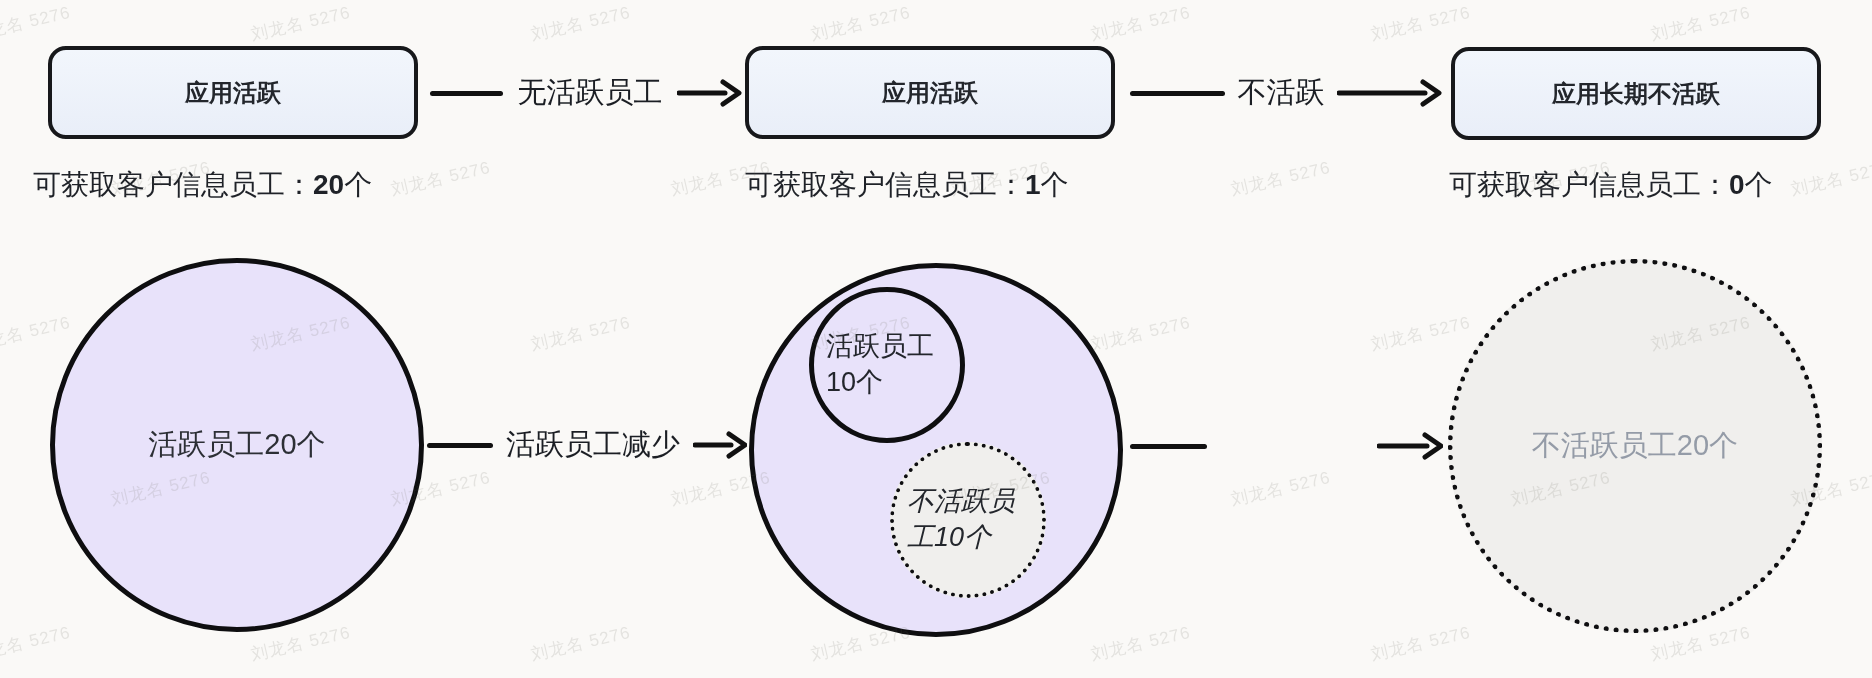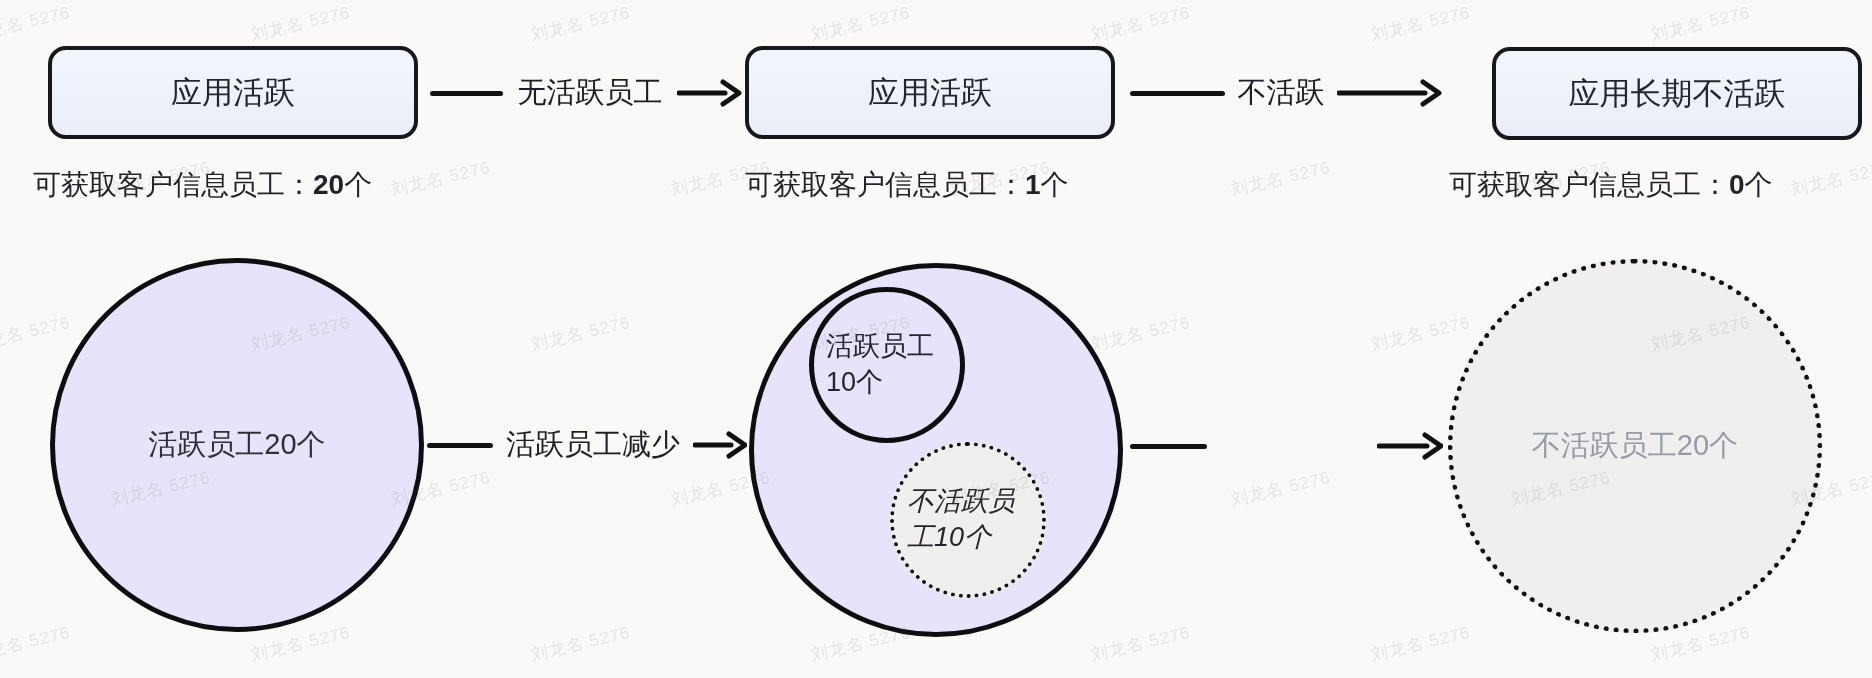--- a/index.html
+++ b/index.html
@@ -16,21 +16,21 @@
     position:absolute;
     width:370px;height:93px;
     box-sizing:border-box;
     border:4px solid var(--box-border,#17181B);
     border-radius:18px;
     background:linear-gradient(180deg,#F2F6FC 0%, var(--box-fill,#E9EEF8) 100%);
     display:flex;align-items:center;justify-content:center;
     z-index:1;
   }
   .stage-box span{
-    font-size:31px;font-weight:400;color:#23262c;white-space:nowrap;
+    font-size:24px;font-weight:700;color:#23262c;white-space:nowrap;
   }
   
   .stage-info{
     position:absolute;top:168px;height:34px;line-height:34px;
     font-size:28px;color:#1f2228;white-space:nowrap;z-index:1;
   }
   .stage-info b{font-weight:700;}
   
   .connector{
     position:absolute;height:40px;
@@ -74,21 +74,21 @@
 <body>
 
 <div class="canvas">
 
   <div class="stage-box" style="left:48px;top:46px;">
     <span>应用活跃</span>
   </div>
   <div class="stage-box" style="left:745px;top:46px;">
     <span>应用活跃</span>
   </div>
-  <div class="stage-box" style="left:1451px;top:47px;margin-left:41px;">
+  <div class="stage-box" style="left:1451px;top:47px;">
     <span>应用长期不活跃</span>
   </div>
 
   <div class="connector" style="left:430px;top:73px;width:312px;">
     <div class="seg" style="width:73px;"></div>
     <span class="conn-label">无活跃员工</span>
     <svg class="arrow-svg" width="65" height="32" viewBox="0 0 65 32">
       <path d="M2 16 H 48" stroke="#111111" stroke-width="5" stroke-linecap="round" fill="none"></path>
       <path d="M46 5 L62 16 L46 27" stroke="#111111" stroke-width="5" stroke-linecap="round" stroke-linejoin="round" fill="none"></path>
     </svg>

